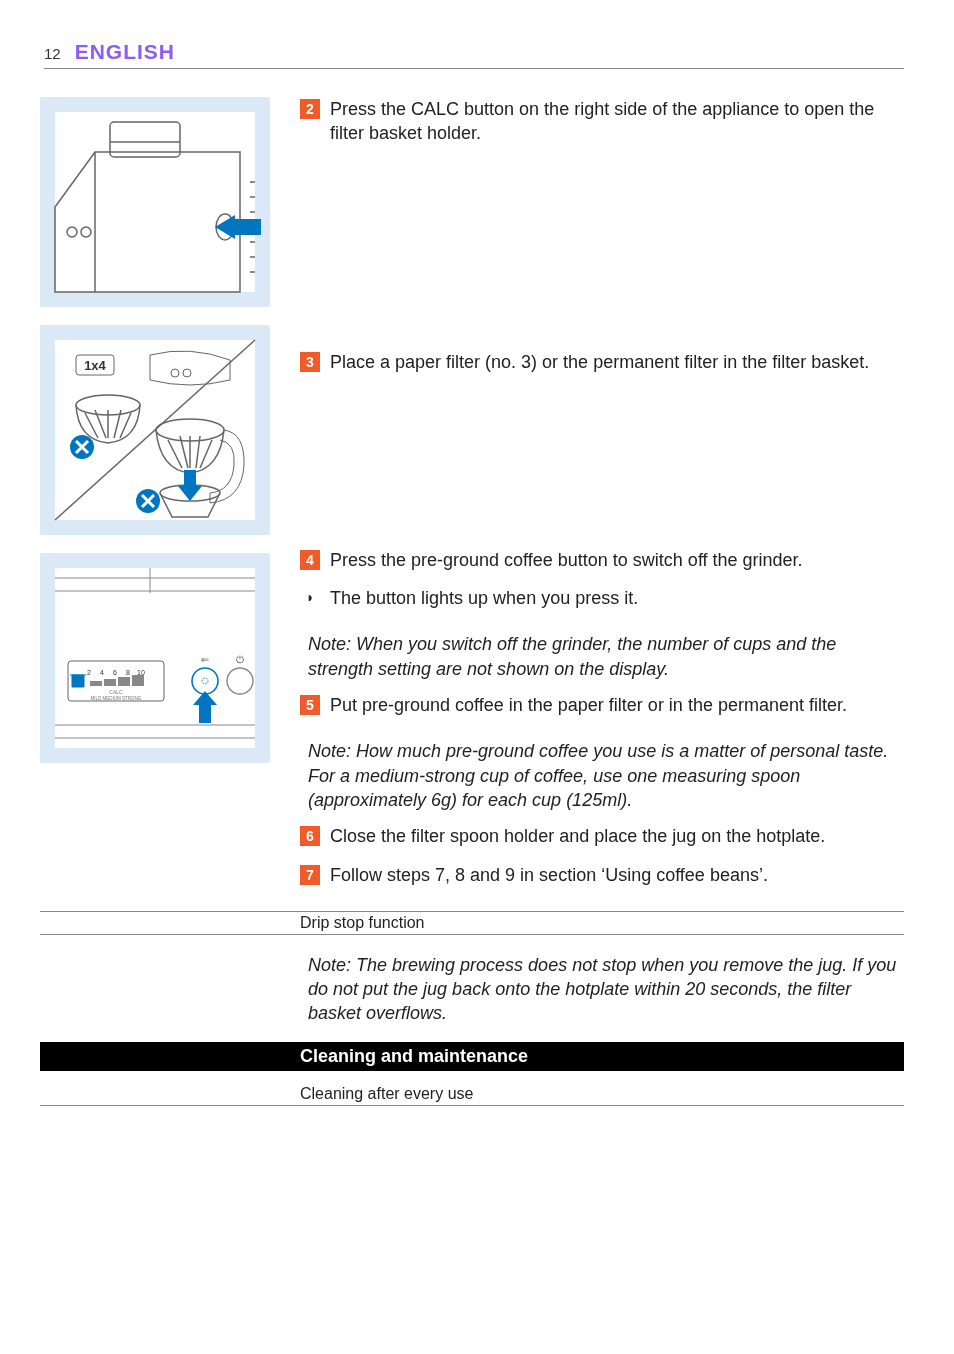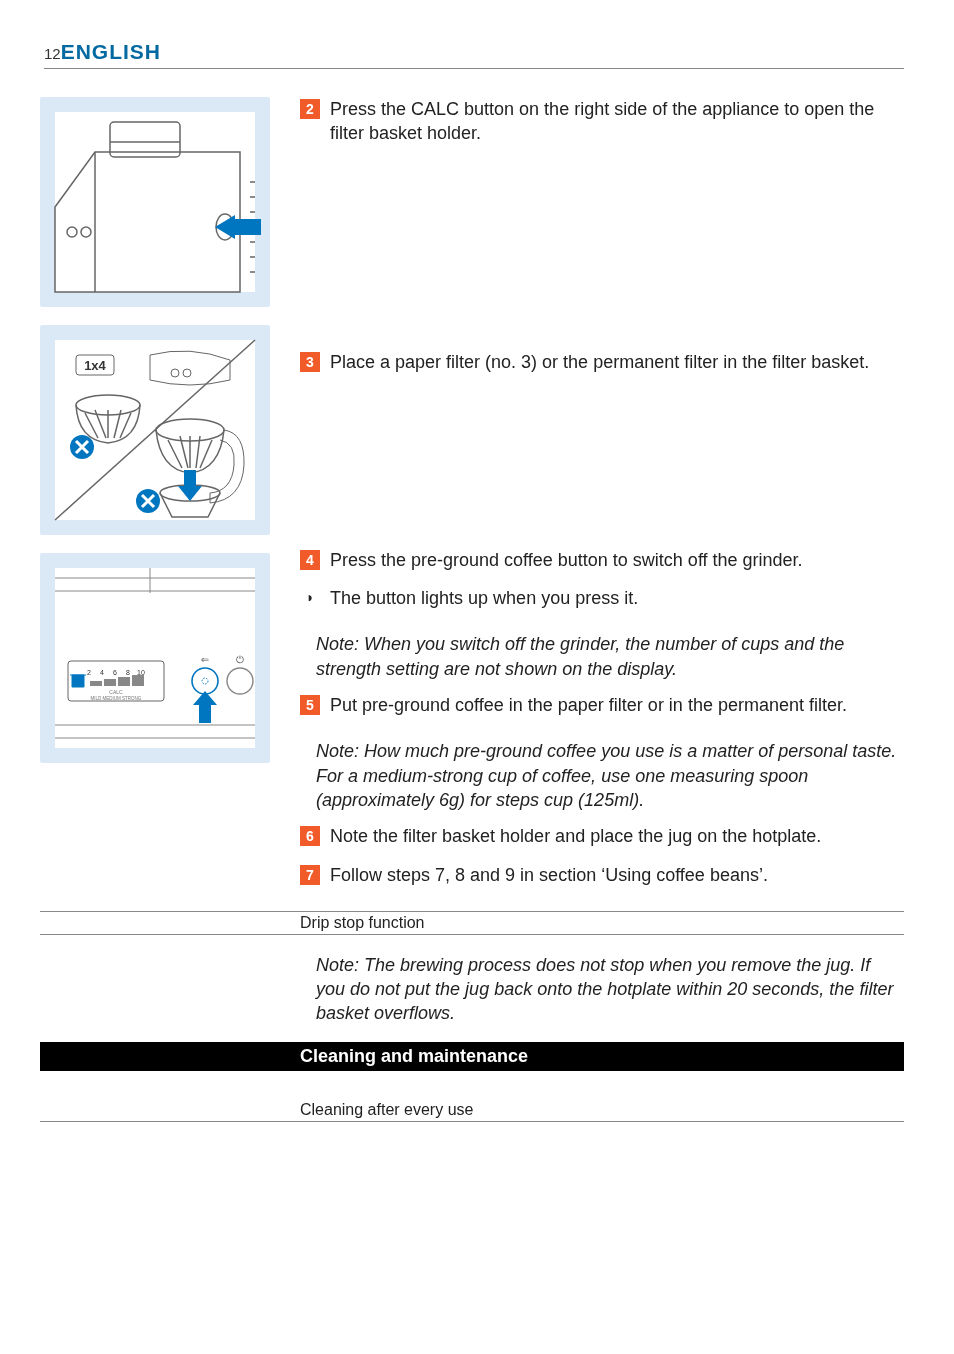--- a/index.html
+++ b/index.html
@@ -14,34 +14,35 @@
   }
   .page {
     width: 954px;
     min-height: 1354px;
     padding: 40px 50px 40px 40px;
     position: relative;
   }
   .header-row {
     display: flex;
     align-items: baseline;
+    gap: 14px;
     margin-bottom: 28px;
     margin-left: 4px;
     border-bottom: 1px solid #888;
     padding-bottom: 4px;
   }
   .page-num {
     font-size: 15px;
     color: #333;
   }
   .lang-title {
     font-size: 21px;
     font-weight: 700;
     letter-spacing: 1px;
-    color: #0369a1;
+    color: #8b5cf6;
   }
 
   .content {
     display: grid;
     grid-template-columns: 230px 1fr;
     column-gap: 30px;
     margin-top: 0;
     position: relative;
   }
 
@@ -89,21 +90,21 @@
     margin: 0 0 6px 0;
   }
   .bullet-glyph {
     flex: 0 0 20px;
     text-align: center;
     font-size: 14px;
     line-height: 22px;
   }
   .note {
     font-style: italic;
-    margin: 8px 0 12px 16px;
+    margin: 8px 0 12px 8px;
   }
   .gap-210 { height: 190px; }
   .gap-filter { height: 160px; }
 
   .sub-heading-row {
     grid-column: 1 / -1;
     border-top: 1px solid #888;
     border-bottom: 1px solid #888;
     margin-top: 10px;
     padding: 2px 0 2px 260px;
@@ -296,26 +297,26 @@
 
       <p class="note">Note: When you switch off the grinder, the number of cups and the strength setting are not shown on the display.</p>
 
       <div class="step">
         <div class="step-num">5</div>
         <div class="step-body">
             <p>Put pre-ground coffee in the paper filter or in the permanent filter.</p>
           </div>
       </div>
 
-      <p class="note">Note: How much pre-ground coffee you use is a matter of personal taste. For a medium-strong cup of coffee, use one measuring spoon (approximately 6g) for steps cup (125ml).</p>
+      <p class="note">Note: How much pre-ground coffee you use is a matter of personal taste. For a medium-strong cup of coffee, use one measuring spoon (approximately 6g) for each cup (125ml).</p>
 
       <div class="step">
         <div class="step-num">6</div>
         <div class="step-body">
-            <p>Note the filter basket holder and place the jug on the hotplate.</p>
+            <p>Close the filter spoon holder and place the jug on the hotplate.</p>
           </div>
       </div>
 
       <div class="step">
         <div class="step-num">7</div>
         <div class="step-body">
             <p>Follow steps 7, 8 and 9 in section ‘Using coffee beans’.</p>
           </div>
       </div>
 
@@ -324,18 +325,18 @@
     <div class="sub-heading-row">Drip stop function</div>
 
     <div class="post-sub">
       <p class="note">Note: The brewing process does not stop when you remove the jug. If you do not put the jug back onto the hotplate within 20 seconds, the filter basket overflows.</p>
     </div>
 
     <div class="section-bar-wrap">
       <div class="section-bar">Cleaning and maintenance</div>
     </div>
 
-    <div class="sub-heading-row" style="border-top:none;margin-top:28px">Cleaning after every use</div>
+    <div class="sub-heading-row" style="border-top:none;margin-top:12px">Cleaning after every use</div>
 
 
   </div>
 
 </div>
 
 </body></html>

